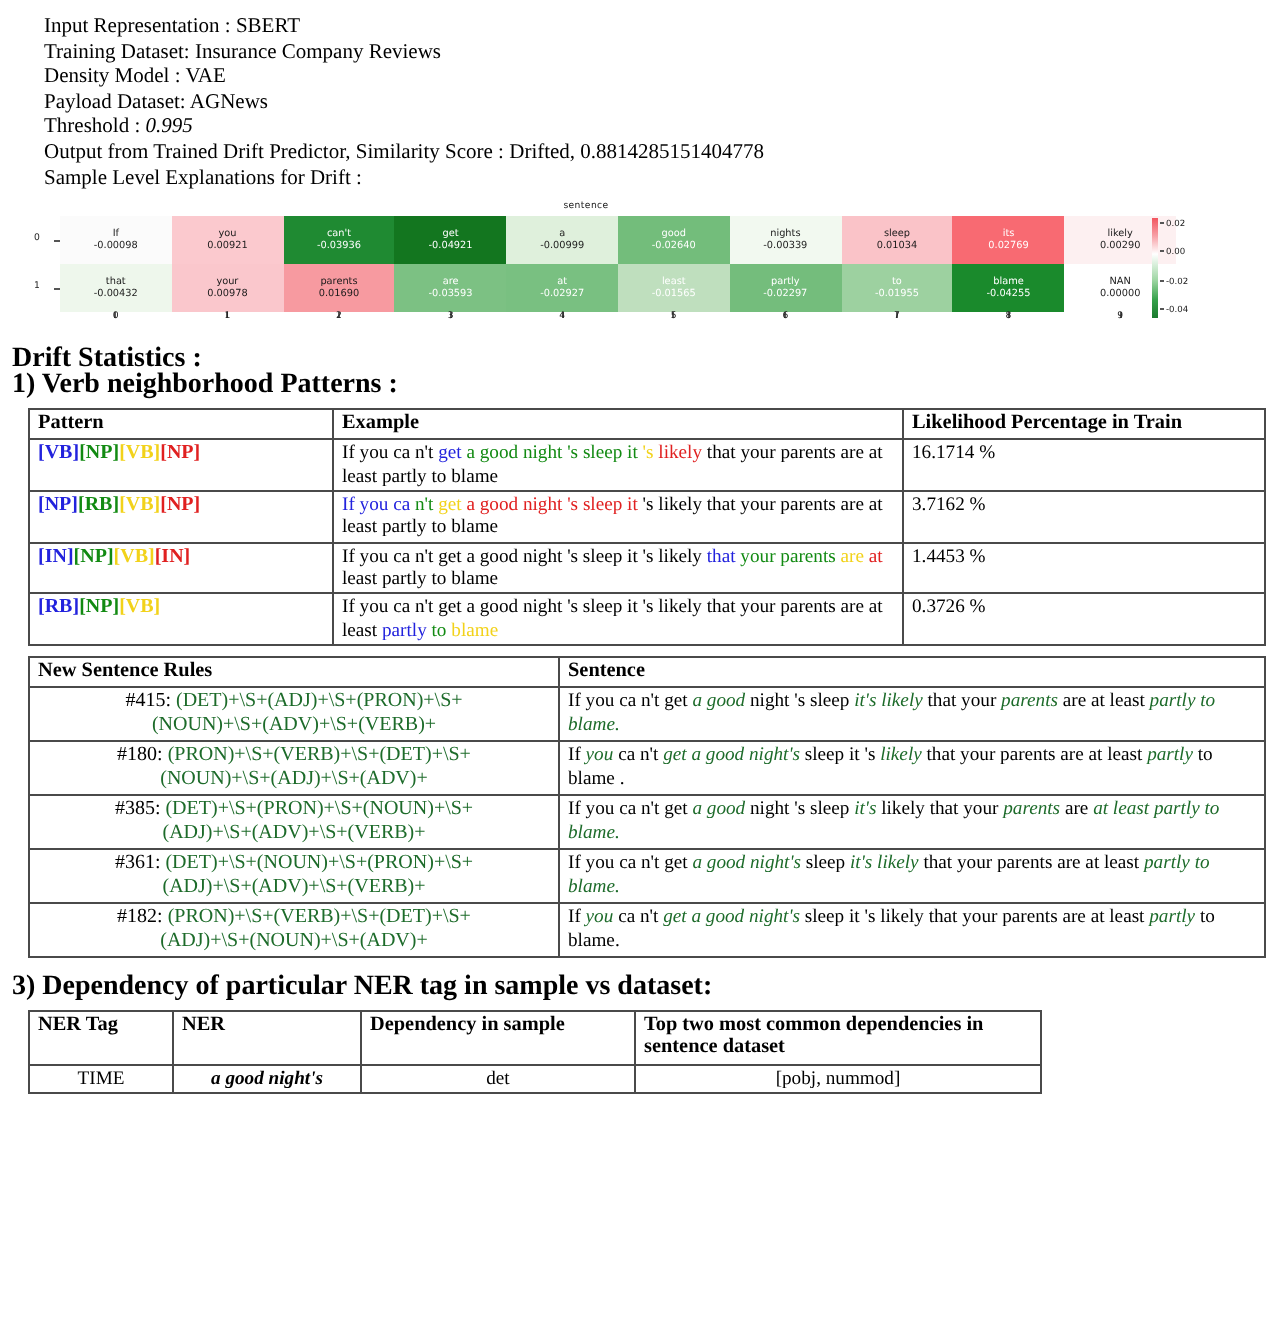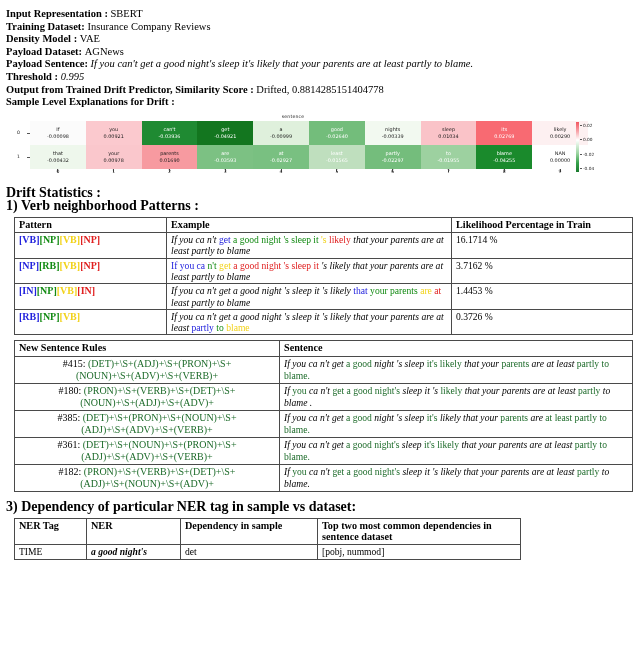--- a/index.html
+++ b/index.html
@@ -14,21 +14,21 @@
     overflow: hidden;
   }
   .page { padding: 8px 6px 0 6px; }
 
   
   .meta-line {
     font-size: 10.5px;
     line-height: 12.6px;
     white-space: nowrap;
   }
-  .meta-line b { font-weight: bold; }
+  .meta-line b { font-weight: normal; margin-left: 16px; }
   .meta-val { font-weight: normal; }
   .ital { font-style: italic; }
 
   
   .heat-wrap {
     position: relative;
     margin-top: 5px;
     height: 72px;
     width: 634px;
   }
@@ -169,54 +169,53 @@
     vertical-align: middle;
     padding-left: 5px;
   }
   td.pct { vertical-align: middle; }
 
   
   .c-blue   { color: #2222dd; }
   .c-green  { color: #128a12; }
   .c-yellow { color: #f2d21a; }
   .c-red    { color: #e02020; }
-  .c-dgreen { color: #1d6b2a; }
-  .c-black  { color: #000; font-style: italic; }
+  .c-dgreen { color: #1d6b2a; font-style: italic; }
+  .c-black  { color: #000; }
 
   
   table.rules { width: 619px; }
   table.rules td.rule {
     text-align: center;
     font-size: 10px;
     line-height: 12px;
     padding: 1px 3px;
   }
   table.rules td.sent {
     font-size: 9.6px;
     line-height: 12px;
   }
   .rule-id { color: #000; }
   .rule-tok { color: #1d6b2a; }
 
   
   table.ner { width: 507px; }
-  table.ner th, table.ner td { text-align: left; }
+  table.ner th, table.ner td { text-align: center; }
   table.ner td.ital { font-style: italic; font-weight: bold; }
 </style>
 </head>
 <body>
 
 <div class="page">
 
   <div id="meta-block">
       <div class="meta-line"><b>Input Representation : </b><span class="meta-val">SBERT</span></div>
       <div class="meta-line"><b>Training Dataset: </b><span class="meta-val">Insurance Company Reviews</span></div>
       <div class="meta-line"><b>Density Model : </b><span class="meta-val">VAE</span></div>
       <div class="meta-line"><b>Payload Dataset: </b><span class="meta-val">AGNews</span></div>
-      <div class="meta-line"><b>Payload Sentence: </b><span class="meta-val ital">If you can't get a good night's sleep it's likely that your parents are at least partly to blame.</span></div>
       <div class="meta-line"><b>Threshold : </b><span class="meta-val ital">0.995</span></div>
       <div class="meta-line"><b>Output from Trained Drift Predictor, Similarity Score : </b><span class="meta-val">Drifted, 0.8814285151404778</span></div>
       <div class="meta-line"><b>Sample Level Explanations for Drift :</b><span class="meta-val"></span></div>
     </div>
 
   <div class="heat-wrap">
     <div class="heat-title">sentence</div>
     <div class="ylab y0">0</div>
     <div class="ylab y1">1</div>
     <div class="ytick t0"></div>

